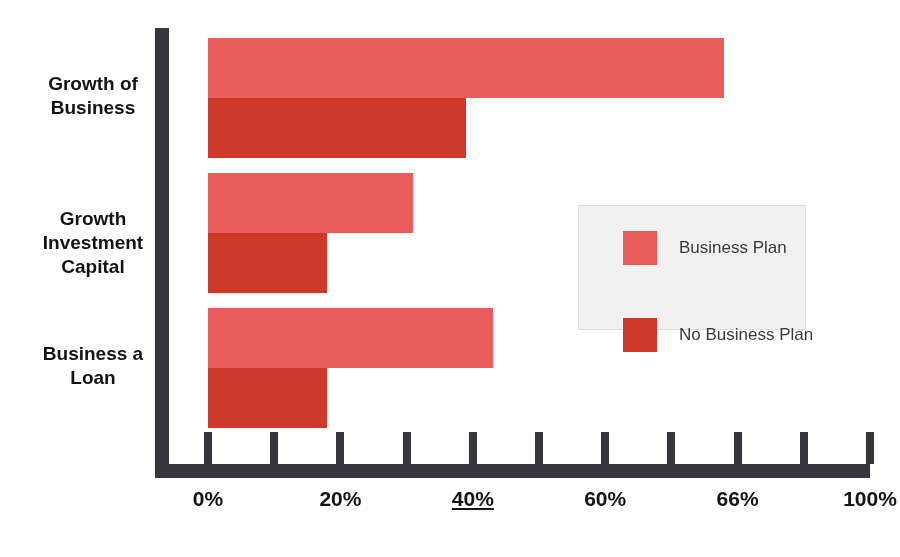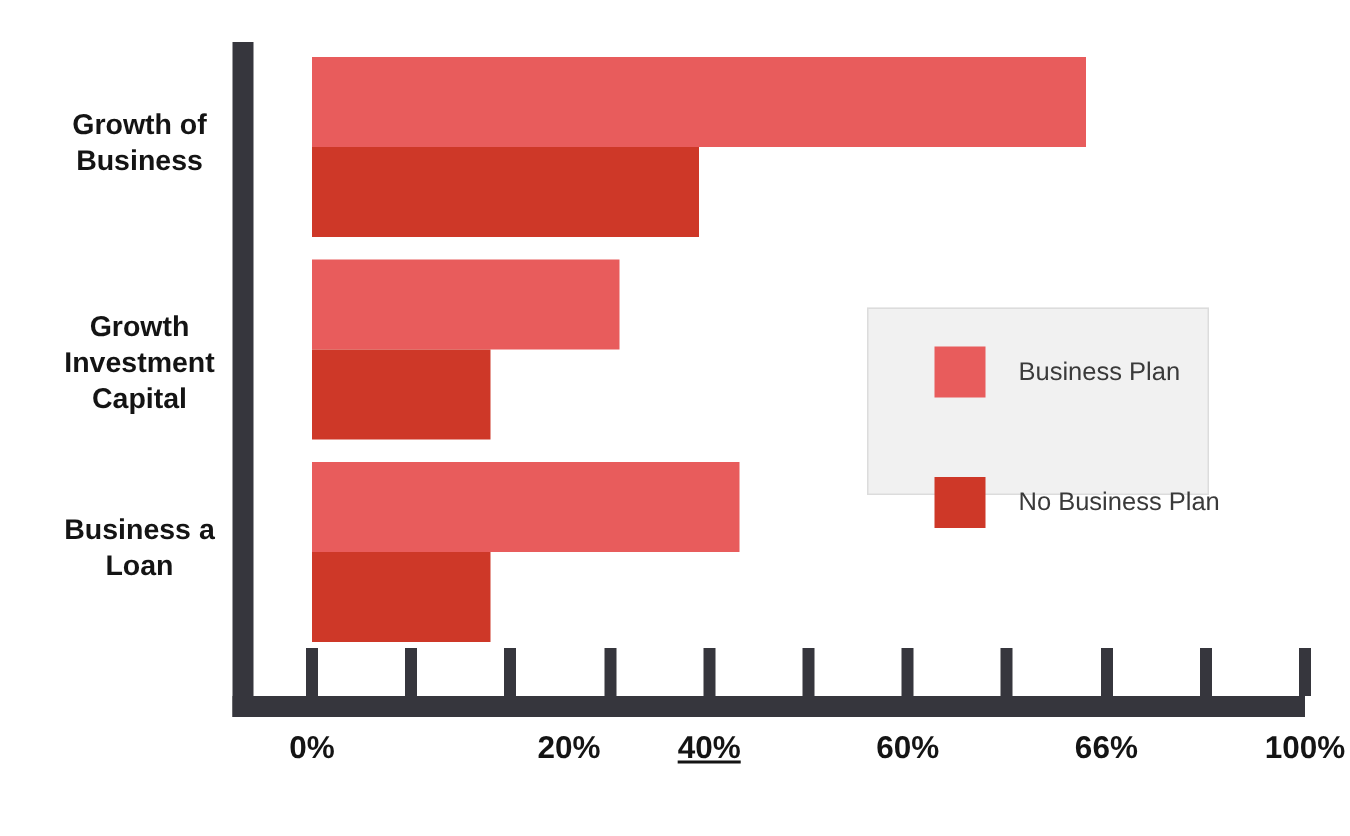--- a/index.html
+++ b/index.html
@@ -140,21 +140,21 @@
       <div class="bar series-0" title="Business Plan – Growth of Business: 78%" style="left: 208px; top: 38px; width: 516.36px;"></div>
       <div class="bar series-1" title="No Business Plan – Growth of Business: 39%" style="left: 208px; top: 98px; width: 258.18px;"></div>
       <div class="bar series-0" title="Business Plan – Secured Investment Capital: 31%" style="left: 208px; top: 173px; width: 205.22px;"></div>
       <div class="bar series-1" title="No Business Plan – Secured Investment Capital: 18%" style="left: 208px; top: 233px; width: 119.16px;"></div>
       <div class="bar series-0" title="Business Plan – Secured a Loan: 43%" style="left: 208px; top: 308px; width: 284.66px;"></div>
       <div class="bar series-1" title="No Business Plan – Secured a Loan: 18%" style="left: 208px; top: 368px; width: 119.16px;"></div>
     </div>
 
   <div id="tick-labels">
       <div class="tick-label" style="left: 208px;">0%</div>
-      <div class="tick-label" style="left: 340.4px; text-align: right;">20%</div>
+      <div class="tick-label" style="left: 340.4px;">20%</div>
       <div class="tick-label" style="left: 472.8px; text-decoration: underline;">40%</div>
       <div class="tick-label" style="left: 605.2px;">60%</div>
       <div class="tick-label" style="left: 737.6px;">66%</div>
       <div class="tick-label" style="left: 870px;">100%</div>
     </div>
 
   <div class="legend-box">
     <div class="legend-row row-0">
       <span class="legend-swatch series-0"></span>
       <span class="legend-label">Business Plan</span>

